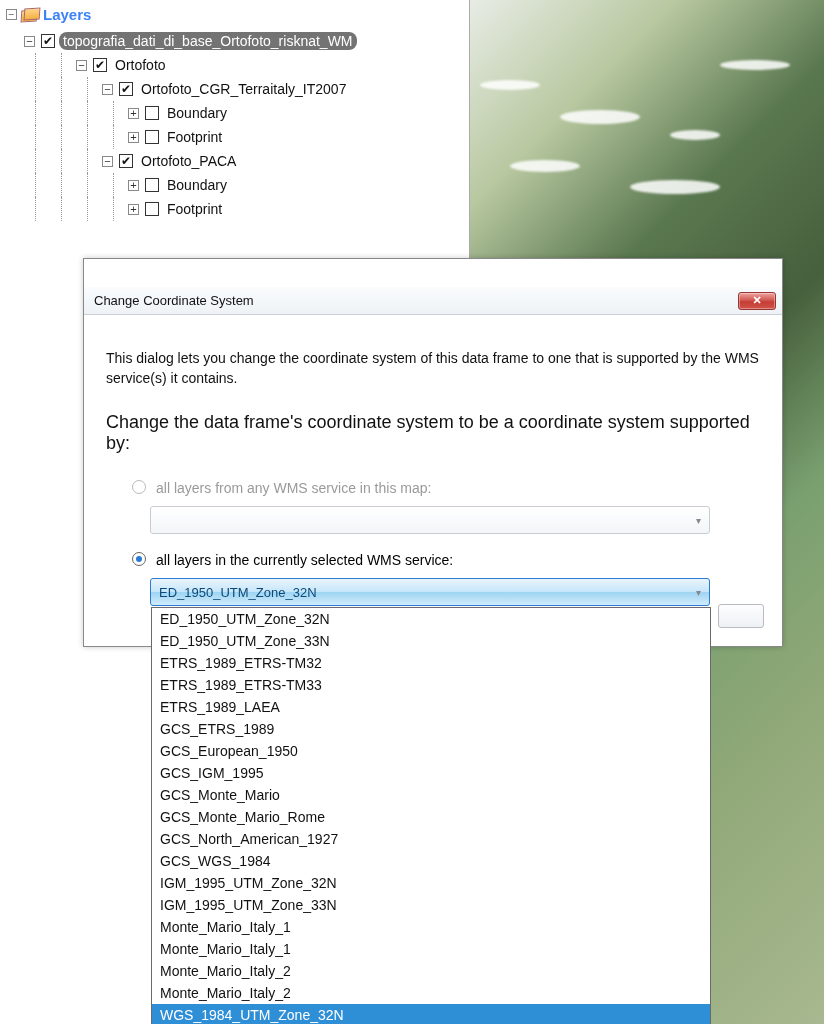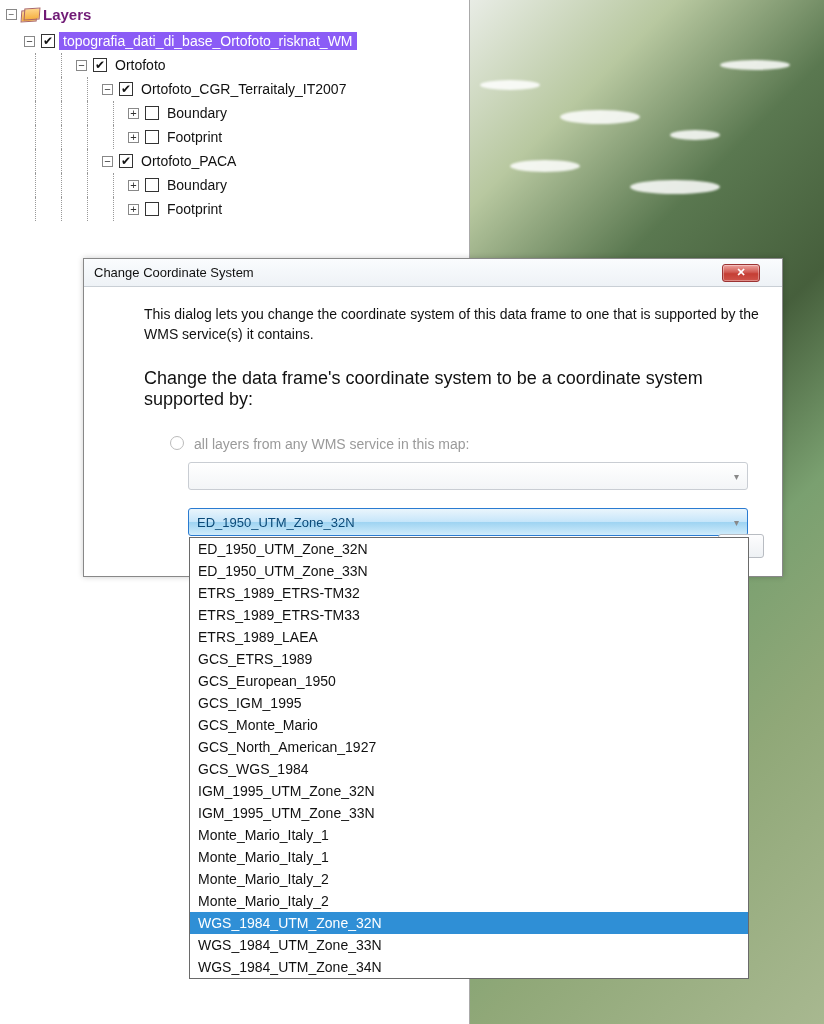--- a/index.html
+++ b/index.html
@@ -8,38 +8,38 @@
 .app { display: flex; width: 100%; height: 100%; }
 .left-panel { width: 470px; min-width: 470px; background: #fff; border-right: 1px solid #aaa; padding: 4px 0 0 0; height: 100%; }
 .map-area { flex: 1; height: 100%; position: relative; background: linear-gradient(135deg,#e8ece5 0%,#b8c8a0 15%,#5a7850 30%,#465f3c 45%,#7aa070 60%,#90a878 75%,#a8b890 100%); overflow:hidden;}
 
 .layers-header { display:flex; align-items:center; padding:2px 6px 6px 6px; gap:4px; }
 .layers-header .exp { width:11px; height:11px; border:1px solid #888; display:flex; align-items:center; justify-content:center; font-size:10px; line-height:1; color:#555; cursor:pointer; }
 .layers-icon { width:18px; height:14px; position:relative; }
 .layers-icon::before, .layers-icon::after { content:""; position:absolute; width:14px; height:10px; border:1px solid #a66; background:linear-gradient(#ffd58a,#f5b042); transform:skewX(-8deg) rotate(-4deg); }
 .layers-icon::before { left:0; top:2px; }
 .layers-icon::after { left:3px; top:0; }
-.layers-title { font-weight:bold; font-size:15px; color:#701a75; }
+.layers-title { font-weight:bold; font-size:15px; color:#3b82f6; }
 
 .tree { padding-left: 6px; }
 .tree-row { display:flex; align-items:center; gap:4px; height:24px; padding-left:0; font-size:14px; color:#111; }
 .ind { display:inline-block; width:22px; height:24px; position:relative; }
 .ind::before { content:""; position:absolute; left:50%; top:0; height:100%; border-left:1px dotted #999; }
 .exp-box { width:11px; height:11px; border:1px solid #888; background:#fff; display:flex; align-items:center; justify-content:center; font-size:11px; line-height:1; color:#333; cursor:pointer; margin-right:2px;}
 .chk { width:14px; height:14px; border:1px solid #333; background:#fff; display:inline-flex; align-items:center; justify-content:center; font-size:12px; line-height:1; cursor:pointer;}
 .chk.checked::after { content:"✔"; font-size:12px; }
 .node-label { padding:1px 4px; font-family: Tahoma, Arial, sans-serif; }
-.node-label.sel { background:#8b5cf6; color:#fff; }
+.node-label.sel { background:#737373; color:#fff;border-radius:8px; }
 
 
 .dialog { position:absolute; left:83px; top:258px; width:700px; background:#fff; border:1px solid #888; box-shadow:0 0 6px rgba(0,0,0,0.2); }
-.dlg-title { height:28px; background:linear-gradient(#fafcfe,#eef2f6); border-bottom:1px solid #c9cfd5; display:flex; align-items:center; padding:0 22px 0 10px; font-size:13px; color:#111;}
+.dlg-title { height:28px; background:linear-gradient(#fafcfe,#eef2f6); border-bottom:1px solid #c9cfd5; display:flex; align-items:center; padding:0 6px 0 10px; font-size:13px; color:#111;margin-top:28px;}
 .dlg-title .tt { flex:1;}
 .close-btn { width:38px; height:18px; border:1px solid #9b3333; border-radius:3px; background:linear-gradient(#efa3a0,#d05a52 45%,#c53e34 55%,#cf534a); display:flex; align-items:center; justify-content:center; color:#fff; font-weight:bold; font-size:11px; cursor:pointer; box-shadow:inset 0 0 0 1px rgba(255,255,255,0.35);}
-.dlg-body { padding:18px 22px 22px 22px;margin-left:38px; }
+.dlg-body { padding:34px 22px 22px 22px; }
 .intro { font-size:14px; color:#111; line-height:1.4; margin-bottom:24px;}
 .prompt { font-size:18px; color:#111; margin-bottom:26px;}
 .option-row { display:flex; align-items:flex-start; gap:10px; margin-bottom:10px; font-size:14px;}
 .option-row.disabled { color:#9a9a9a;}
 .radio { width:14px; height:14px; border:1px solid #666; border-radius:50%; display:inline-flex; align-items:center; justify-content:center; cursor:pointer;}
 .radio.disabled { border-color:#bbb; cursor:default;}
 .radio.selected::after { content:""; width:6px; height:6px; background:#2a7bd1; border-radius:50%;}
 .combo-wrap { margin:6px 0 18px 44px;}
 .combo { width:560px; height:28px; border:1px solid #c9cdd3; border-radius:3px; background:linear-gradient(#fff,#f3f5f7); display:flex; align-items:center; padding:0 8px; color:#888; font-size:13px; position:relative;}
 .combo.disabled { color:#bbb; }
@@ -169,34 +169,40 @@
       <span class="radio disabled"></span>
       <span>all layers from any WMS service in this map:</span>
     </div>
     <div class="combo-wrap">
       <div class="combo disabled">
         <span class="val"></span>
         <span class="arrow">▾</span>
       </div>
     </div>
 
+    <div class="option-row">
+      <span style="width:16px;"></span>
+      <span class="radio selected"></span>
+      <span>all layers in the currently selected WMS service:</span>
+    </div>
     <div class="combo-wrap" style="position:relative;">
       <div class="combo active" style="position:relative;">
         <span class="val">ED_1950_UTM_Zone_32N</span>
         <span class="arrow">▾</span>
         <div class="dropdown" id="crs-dropdown">
             <div class="dd-item">ED_1950_UTM_Zone_32N</div>
             <div class="dd-item">ED_1950_UTM_Zone_33N</div>
             <div class="dd-item">ETRS_1989_ETRS-TM32</div>
             <div class="dd-item">ETRS_1989_ETRS-TM33</div>
             <div class="dd-item">ETRS_1989_LAEA</div>
             <div class="dd-item">GCS_ETRS_1989</div>
             <div class="dd-item">GCS_European_1950</div>
             <div class="dd-item">GCS_IGM_1995</div>
             <div class="dd-item">GCS_Monte_Mario</div>
+            <div class="dd-item">GCS_Monte_Mario_Rome</div>
             <div class="dd-item">GCS_North_American_1927</div>
             <div class="dd-item">GCS_WGS_1984</div>
             <div class="dd-item">IGM_1995_UTM_Zone_32N</div>
             <div class="dd-item">IGM_1995_UTM_Zone_33N</div>
             <div class="dd-item">Monte_Mario_Italy_1</div>
             <div class="dd-item">Monte_Mario_Italy_1</div>
             <div class="dd-item">Monte_Mario_Italy_2</div>
             <div class="dd-item">Monte_Mario_Italy_2</div>
             <div class="dd-item hl">WGS_1984_UTM_Zone_32N</div>
             <div class="dd-item">WGS_1984_UTM_Zone_33N</div>

